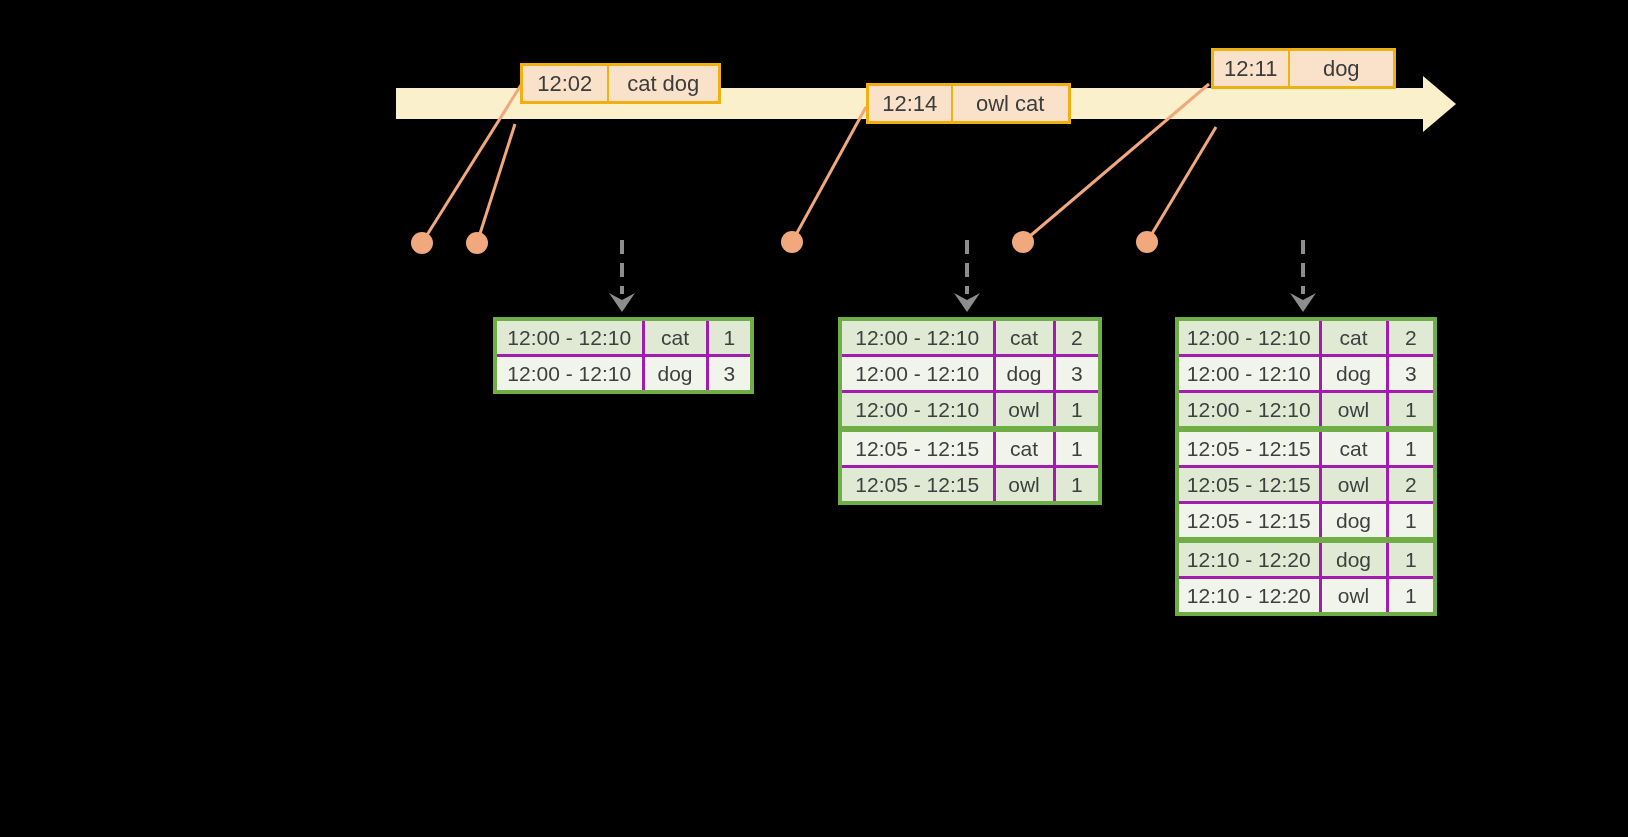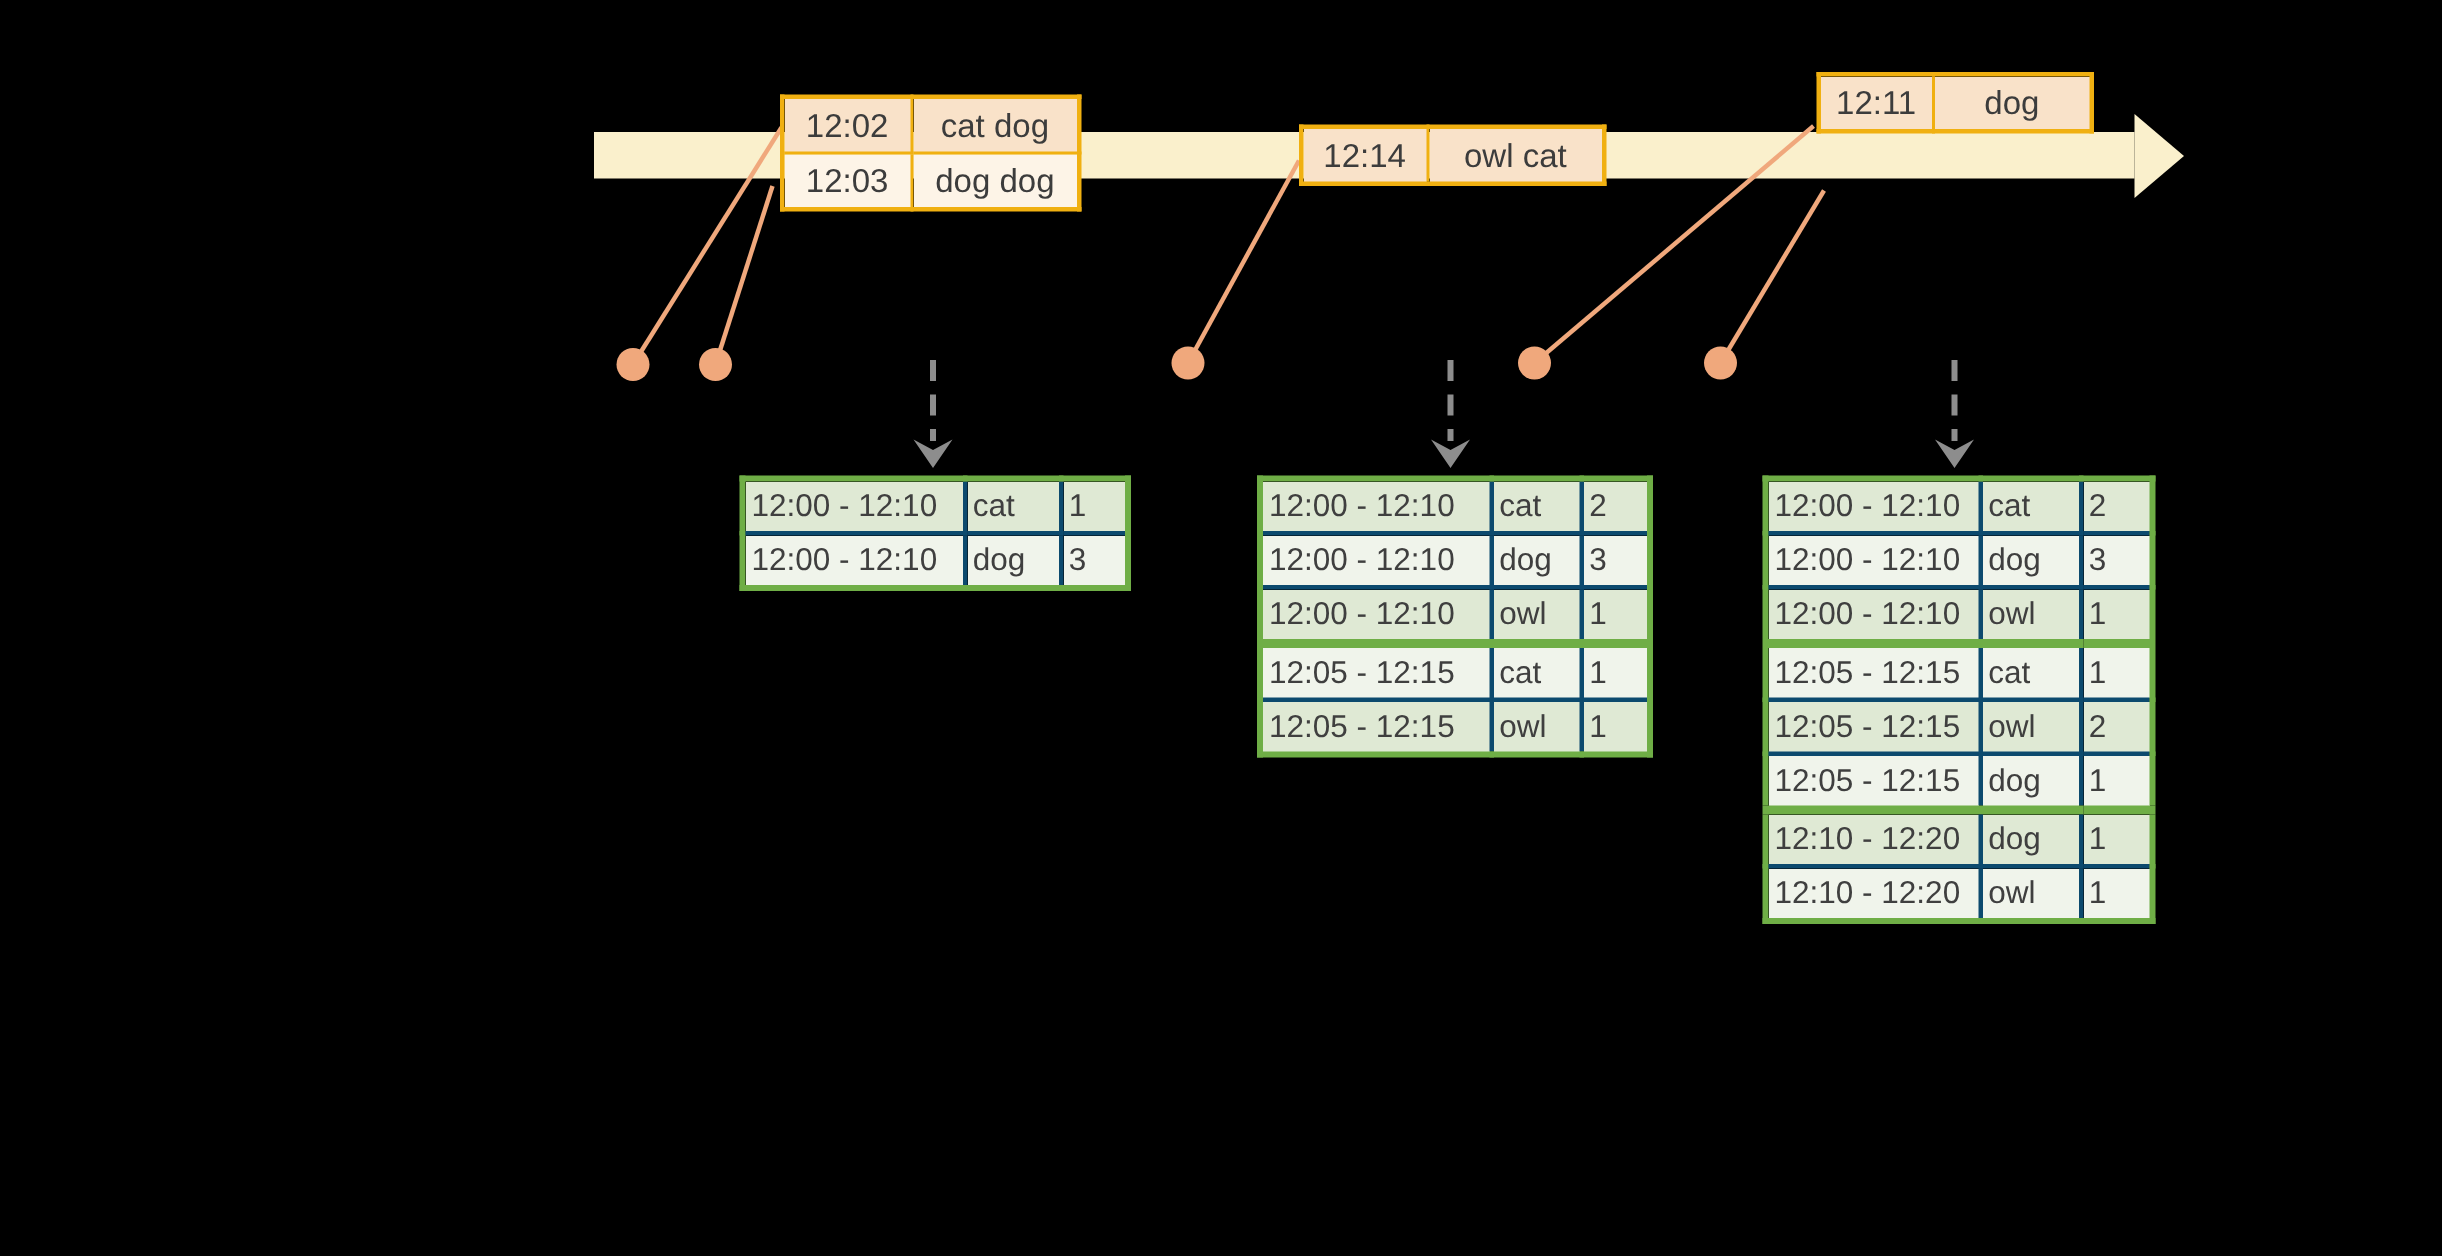--- a/index.html
+++ b/index.html
@@ -32,21 +32,21 @@
   table.event-table tr.shade-b td { background:#fdf4e7; }
   #event-table-1 { left:520px; top:63px;padding-left:20px; }
   #event-table-2 { left:866px; top:83px; }
   #event-table-3 { left:1211px; top:48px; }
   
   table.result-table {
     position:absolute; border-collapse:collapse; table-layout:fixed;
     border:4px solid #6fae46; color:#3f3f3f; font-size:21px;
   }
   table.result-table td {
-    border:3px solid #0c4a6e; text-align:left; height:33px; padding:0 4px;
+    border:3px solid #a21caf; text-align:center; height:33px; padding:0 4px;
     overflow:hidden; white-space:nowrap;
   }
   table.result-table tr.shade-a td { background:#dfe9d4; }
   table.result-table tr.shade-b td { background:#f0f4eb; }
   table.result-table tr.group-end td { border-bottom:6px solid #6fae46; }
   #result-table-1 { left:493px; top:317px; }
   #result-table-2 { left:838px; top:317px; }
   #result-table-3 { left:1175px; top:317px; }
 </style>
 </head>
@@ -85,24 +85,20 @@
   <table class="event-table" id="event-table-1">
     <colgroup>
         <col style="width:86px">
         <col style="width:112px">
       </colgroup>
     <tbody>
         <tr class="shade-a">
           <td>12:02</td>
           <td>cat dog</td>
         </tr>
-        <tr class="shade-b">
-          <td>12:03</td>
-          <td>dog dog</td>
-        </tr>
       </tbody>
   </table>
 
   <table class="event-table" id="event-table-2">
     <colgroup>
         <col style="width:84px">
         <col style="width:118px">
       </colgroup>
     <tbody>
         <tr class="shade-a">

